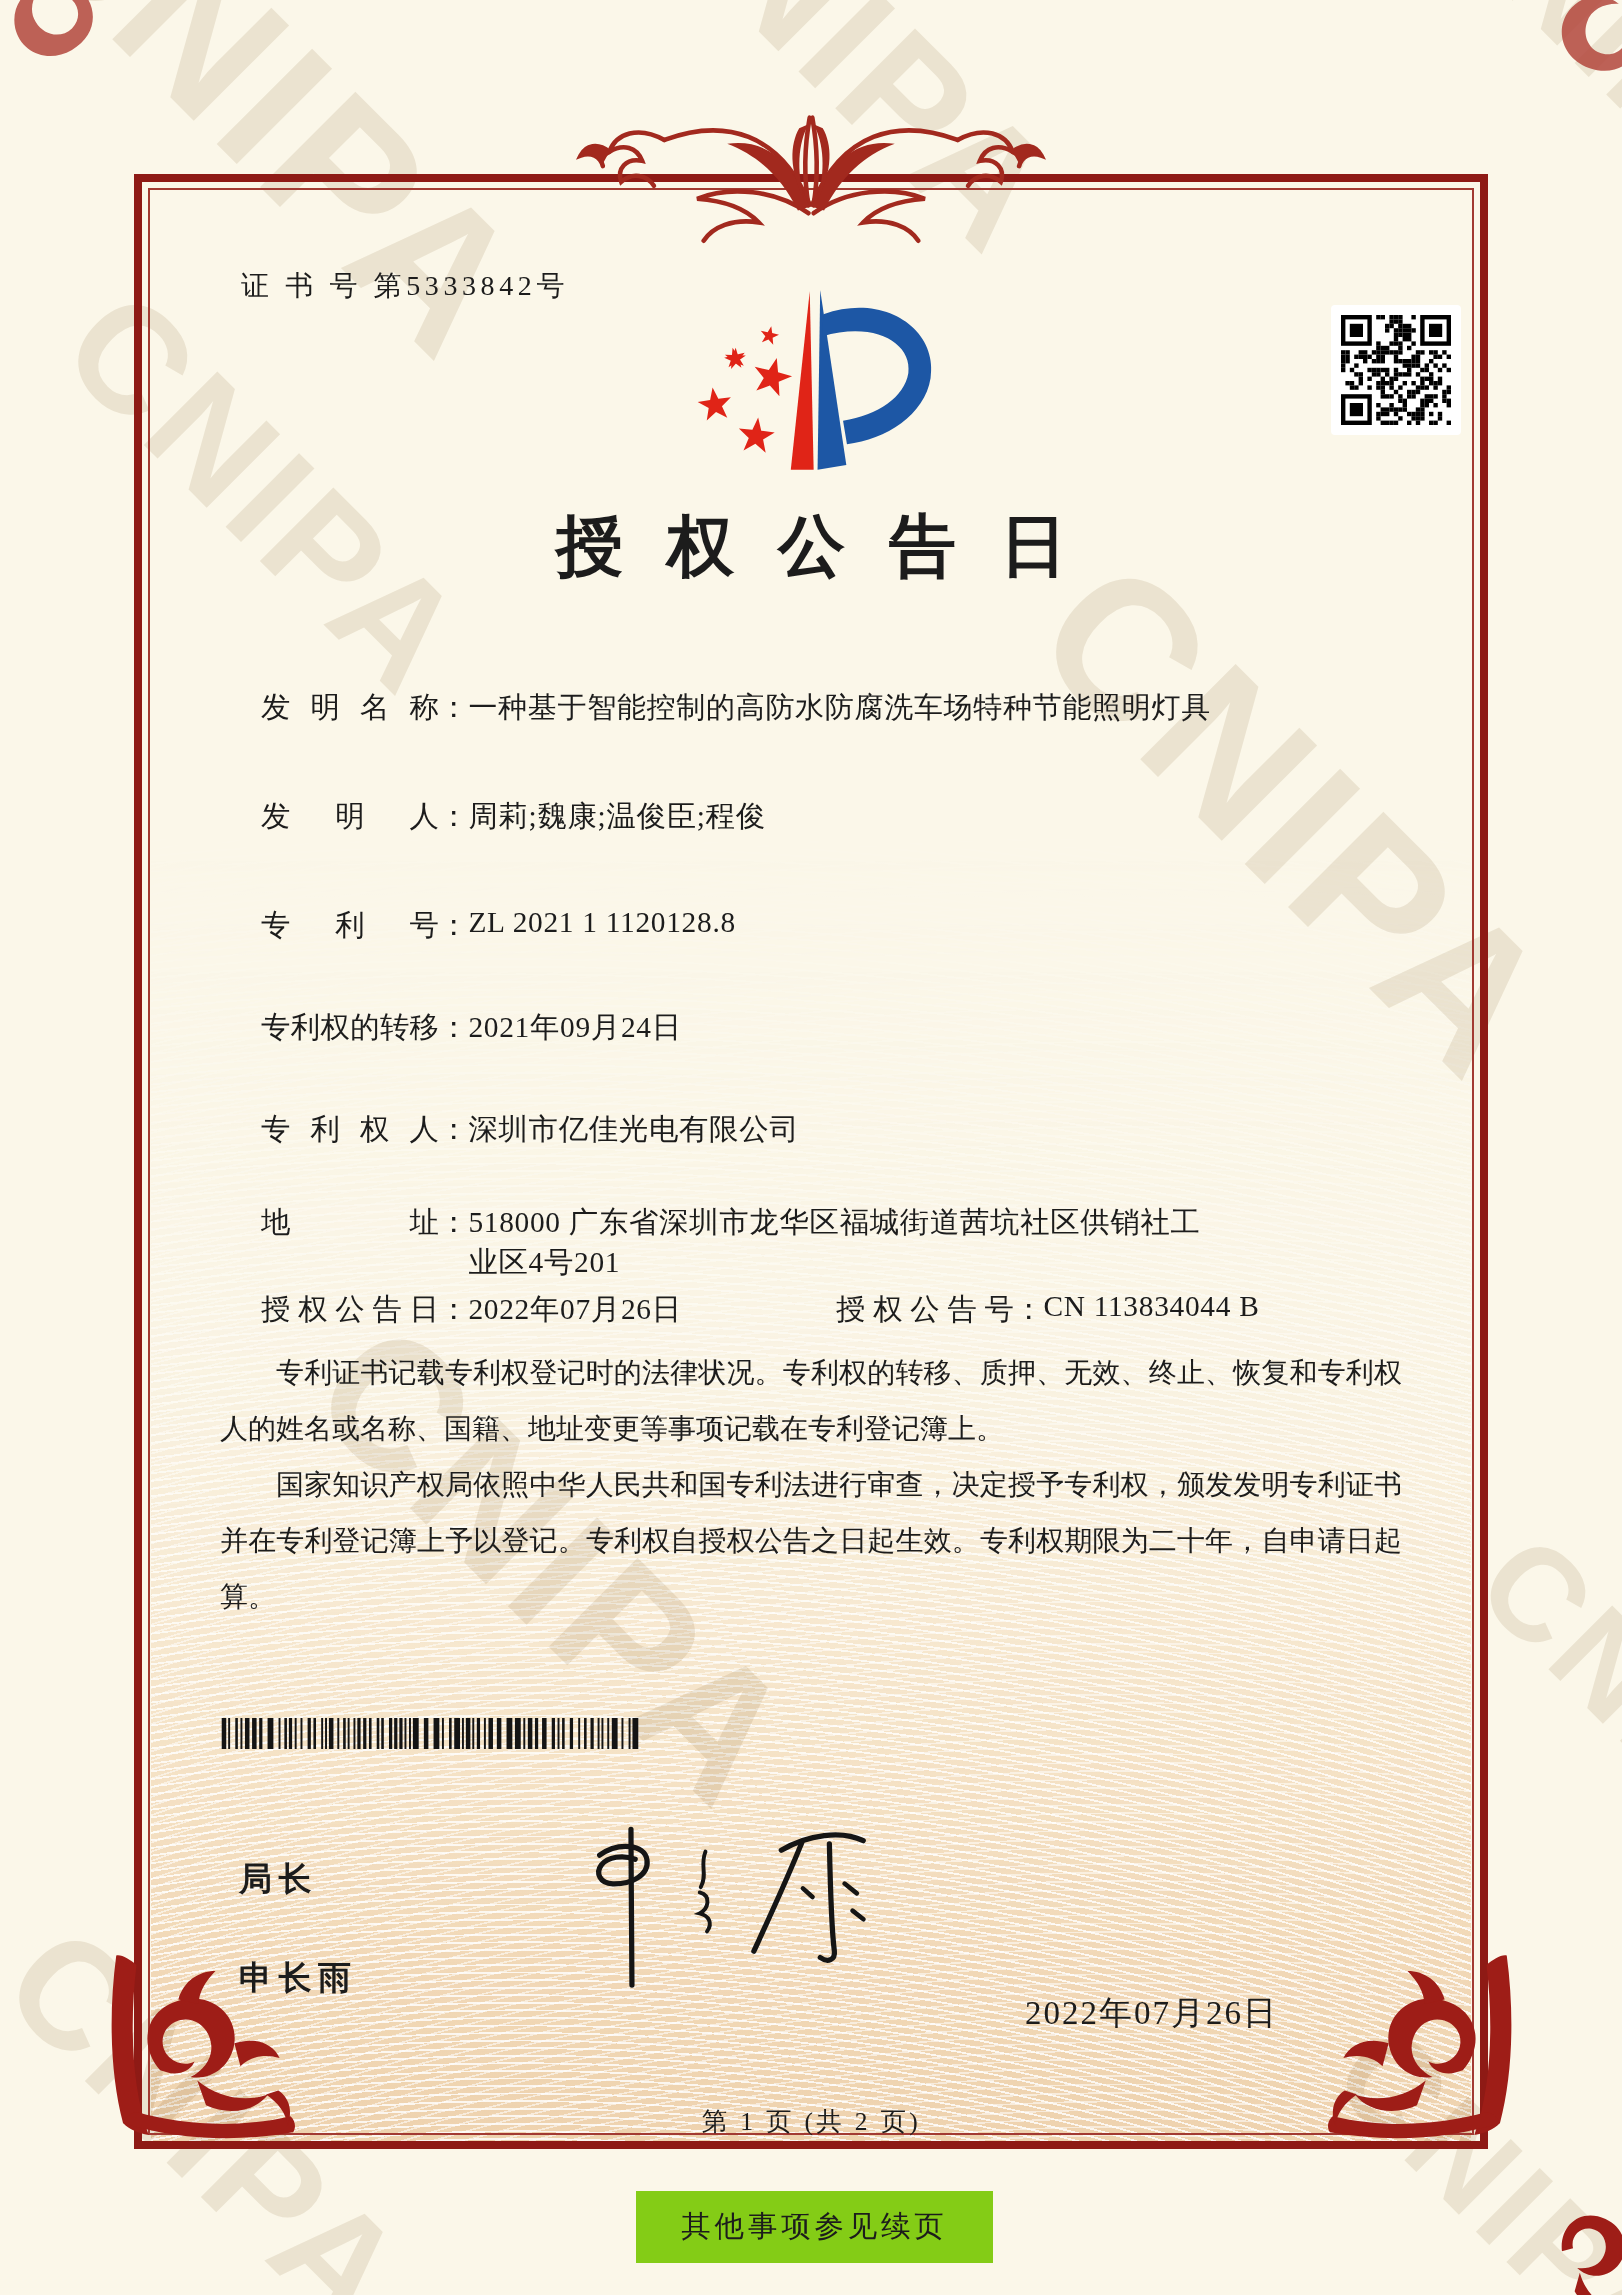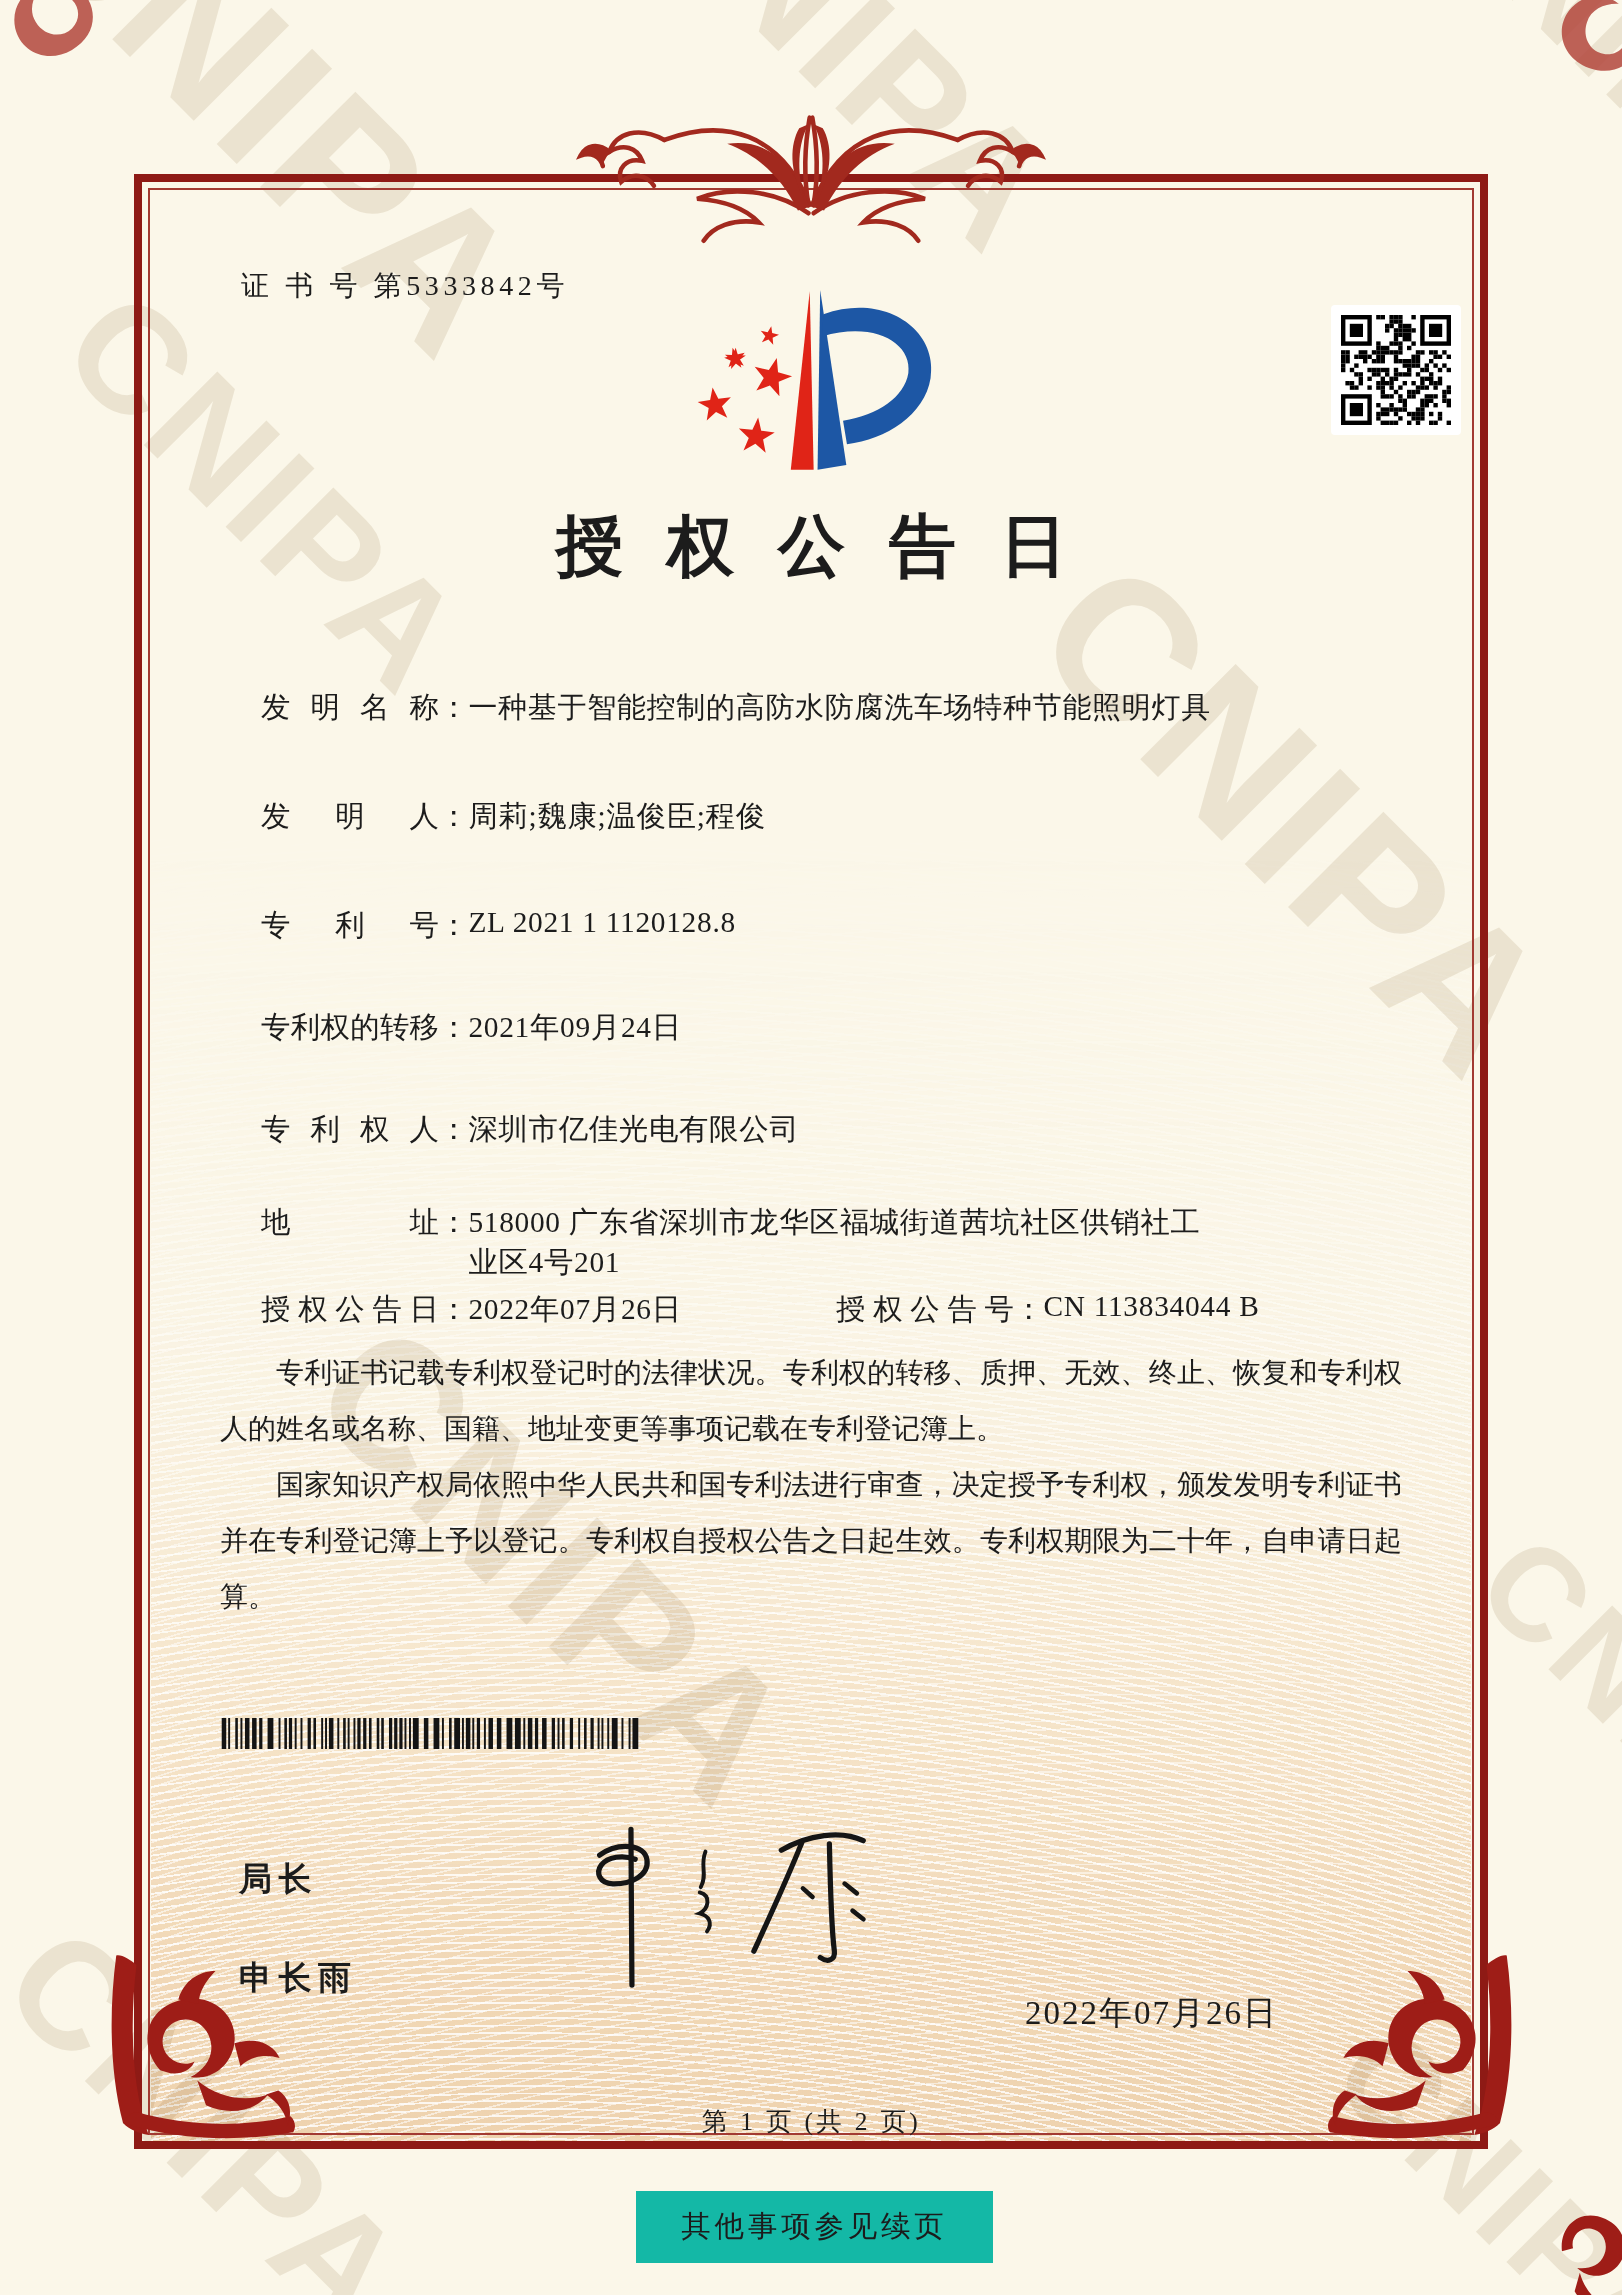--- a/index.html
+++ b/index.html
@@ -67,21 +67,21 @@
   .barcode{position:absolute;left:219px;top:1718px;}
   .sig-label{position:absolute;left:239px;font-family:"Liberation Sans","DejaVu Sans",sans-serif;
     font-weight:bold;font-size:33px;letter-spacing:6.5px;}
   .sig-title{top:1857px;}
   .sig-name{top:1932px;margin-top:24px;}
   .signature{position:absolute;left:537px;top:1813px;}
   .grant-date{position:absolute;left:1025px;top:1991px;font-size:33px;letter-spacing:2px;}
   .page-info{position:absolute;left:0;right:0;top:2104px;text-align:center;font-size:25.5px;letter-spacing:3.3px;}
   .footer-box{
     position:absolute;left:636px;top:2191px;width:357px;height:72px;
-    background:#14b8a6;display:flex;align-items:center;justify-content:center;
+    background:#84cc16;display:flex;align-items:center;justify-content:center;
   }
   .footer-note{font-size:29.4px;letter-spacing:3.9px;}
 </style>
 </head>
 <body>
 
 <div class="waves"></div>
 
 <span class="wm" style="left:-46px;top:-13px;font-size:196px;">CNIPA</span>
 <span class="wm" style="left:576px;top:-59px;font-size:164px;">CNIPA</span>

